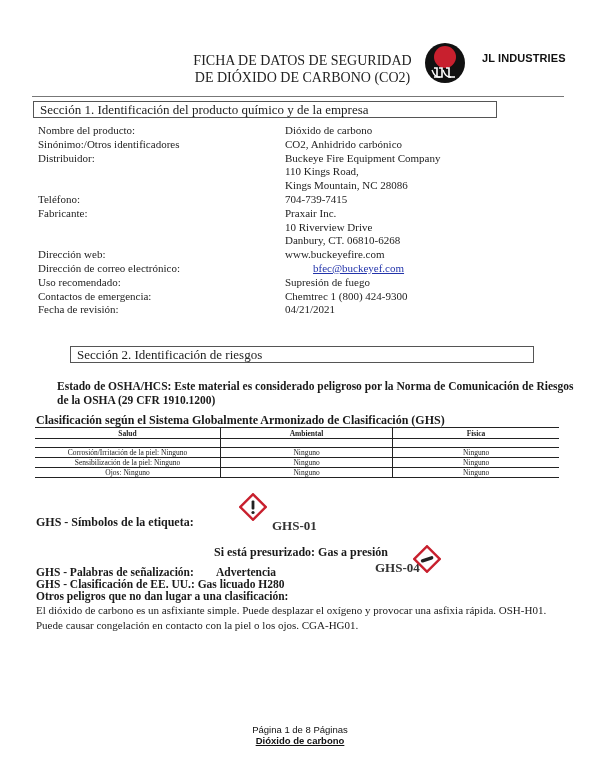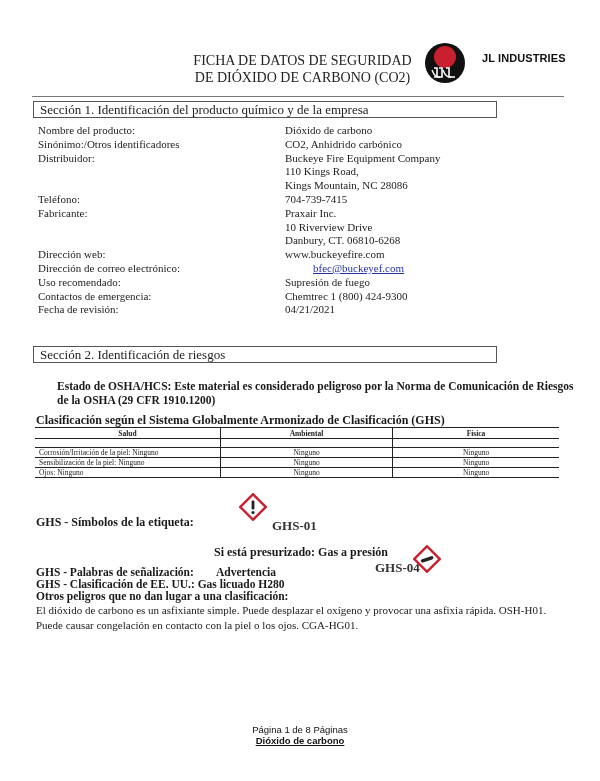--- a/index.html
+++ b/index.html
@@ -24,21 +24,21 @@
   .id-row { left: 38px; font-size: 11px; line-height: 13.8px; color: #222; }
   .id-val { left: 285px; font-size: 11px; line-height: 13.8px; color: #222; }
   .link { color: #2233aa; text-decoration: underline; padding-left: 28px; }
   .osha { left: 36px; top: 380px; width: 530px; font-size: 11.5px; line-height: 13.5px; font-weight: bold; margin-left: 21px; }
   .ghs-class-title { left: 36px; top: 413px; font-size: 12px; font-weight: bold; }
 
   table.ghs { position: absolute; left: 35px; top: 427px; width: 524px;
               border-collapse: collapse; font-size: 7.5px; }
   table.ghs th { font-weight: bold; text-align: center; height: 10px; padding: 0;
                  border-top: 1.5px solid #222; border-bottom: 1.5px solid #222; }
-  table.ghs td { height: 9px; padding: 0 4px; border-bottom: 1.5px solid #222; line-height: 9px; }
+  table.ghs td { height: 9px; padding: 0 4px; border-bottom: 1.5px solid #222; line-height: 9px; text-align: center; }
   table.ghs td.c, table.ghs th.c { text-align: center; }
   table.ghs .vr { border-right: 1.5px solid #222; }
   table.ghs tr.blank td { height: 8px; }
 
   .ghs-symbols-label { left: 36px; top: 515px; font-size: 12px; font-weight: bold; }
   .pict { width: 28px; height: 28px; }
   .pict-code { font-size: 13px; font-weight: bold; color: #333; }
 
   .pressurized { left: 214px; top: 545px; font-size: 12px; font-weight: bold; }
   .sig-label { left: 36px; top: 566px; font-size: 11.5px; font-weight: bold; }
@@ -104,21 +104,21 @@
   <div class="abs id-row" style="top:275.8px;">Uso recomendado:</div>
   <div class="abs id-val" style="top:275.8px;">Supresión de fuego</div>
 
   <div class="abs id-row" style="top:289.6px;">Contactos de emergencia:</div>
   <div class="abs id-val" style="top:289.6px;">Chemtrec 1 (800) 424-9300</div>
 
   <div class="abs id-row" style="top:303.4px;">Fecha de revisión:</div>
   <div class="abs id-val" style="top:303.4px;">04/21/2021</div>
 </div>
 
-<div class="abs section-box" style="top:346px;">Sección 2. Identificación de riesgos</div>
+<div class="abs section-box" style="top:346px;margin-left:37px;">Sección 2. Identificación de riesgos</div>
 
 <div class="abs osha">Estado de OSHA/HCS: Este material es considerado peligroso por la Norma de Comunicación de Riesgos de la OSHA (29 CFR 1910.1200)</div>
 
 <div class="abs ghs-class-title">Clasificación según el Sistema Globalmente Armonizado de Clasificación (GHS)</div>
 
 <table class="ghs">
   <thead>
     <tr>
       <th class="vr" style="width:185px;">Salud</th>
       <th class="vr" style="width:171px;">Ambiental</th>

